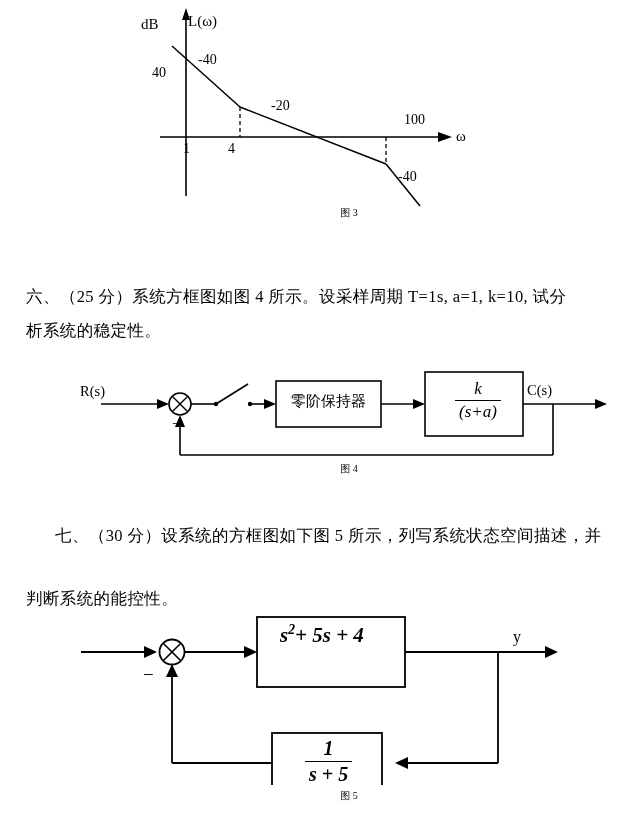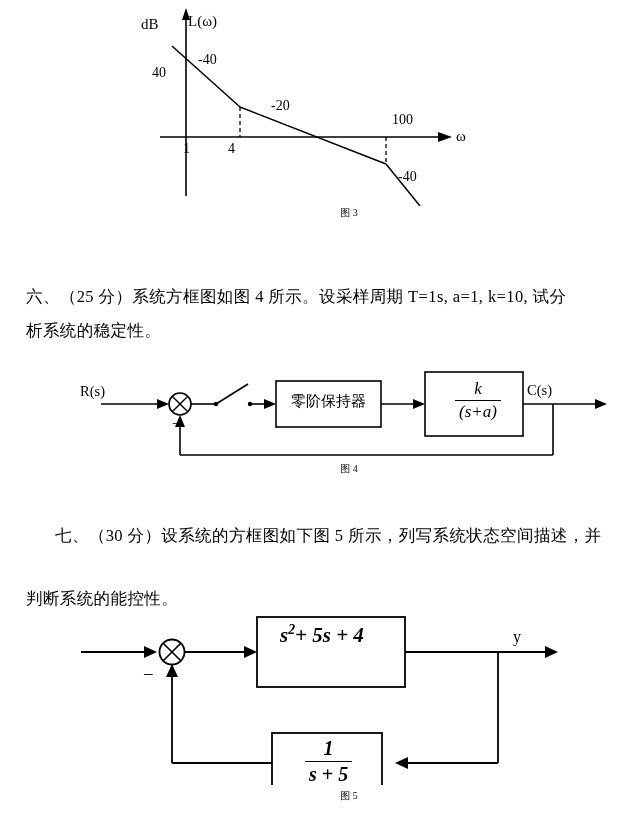--- a/index.html
+++ b/index.html
@@ -126,21 +126,21 @@
 
       <line x1="240" y1="107" x2="240" y2="137" stroke="#000" stroke-width="1.3" stroke-dasharray="4,3"></line>
       <line x1="386" y1="137" x2="386" y2="164" stroke="#000" stroke-width="1.3" stroke-dasharray="4,3"></line>
     </svg>
 
     <div class="svglabel bold" style="left:141px; top:16px; font-size:15px;">dB</div>
     <div class="svglabel" style="left:188px; top:13px; font-size:15px;">L(ω)</div>
     <div class="svglabel bold" style="left:152px; top:41px; font-size:14px;margin-top:24px;">40</div>
     <div class="svglabel bold" style="left:198px; top:52px; font-size:14px;">-40</div>
     <div class="svglabel bold" style="left:271px; top:98px; font-size:14px;">-20</div>
-    <div class="svglabel bold" style="left:392px; top:112px; font-size:14px;">100</div>
+    <div class="svglabel bold" style="left:404px; top:112px; font-size:14px;">100</div>
     <div class="svglabel bold" style="left:398px; top:169px; font-size:14px;">-40</div>
     <div class="svglabel bold" style="left:183px; top:141px; font-size:14px;">1</div>
     <div class="svglabel bold" style="left:228px; top:141px; font-size:14px;">4</div>
     <div class="svglabel" style="left:456px; top:128px; font-size:15px;">ω</div>
 
     <div class="fig-caption svglabel" style="left:0; top:206px; width:634px; text-align:center;">图 3</div>
   </div>
 
   <div class="para" style="top:280px;">六、（25 分）系统方框图如图 4 所示。设采样周期  T=1s, a=1, k=10, 试分</div>
   <div class="para" style="top:314px;">析系统的稳定性。</div>

